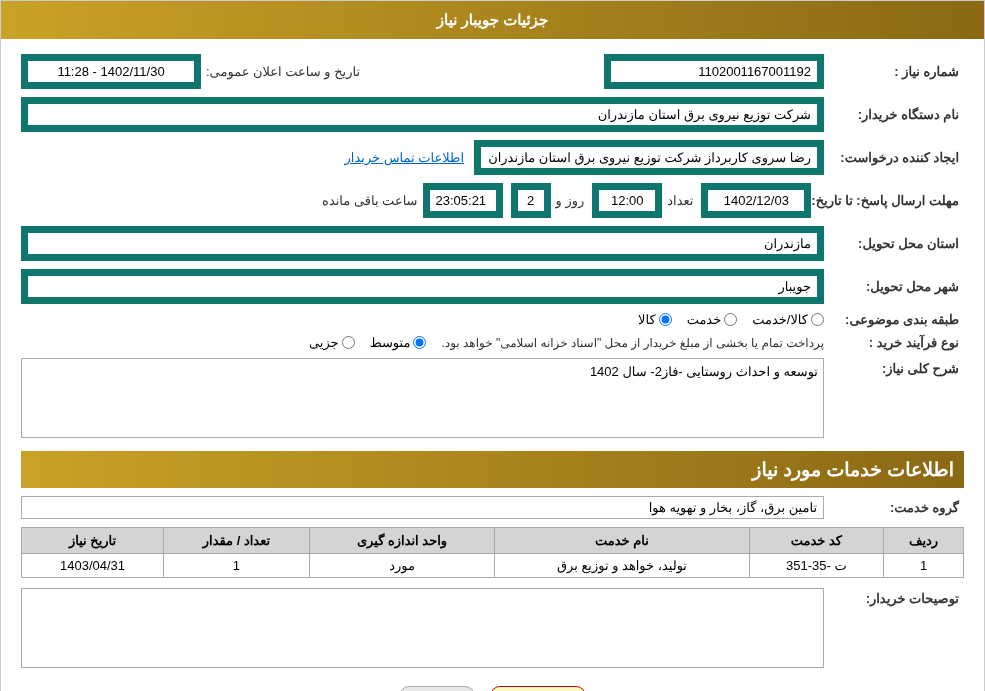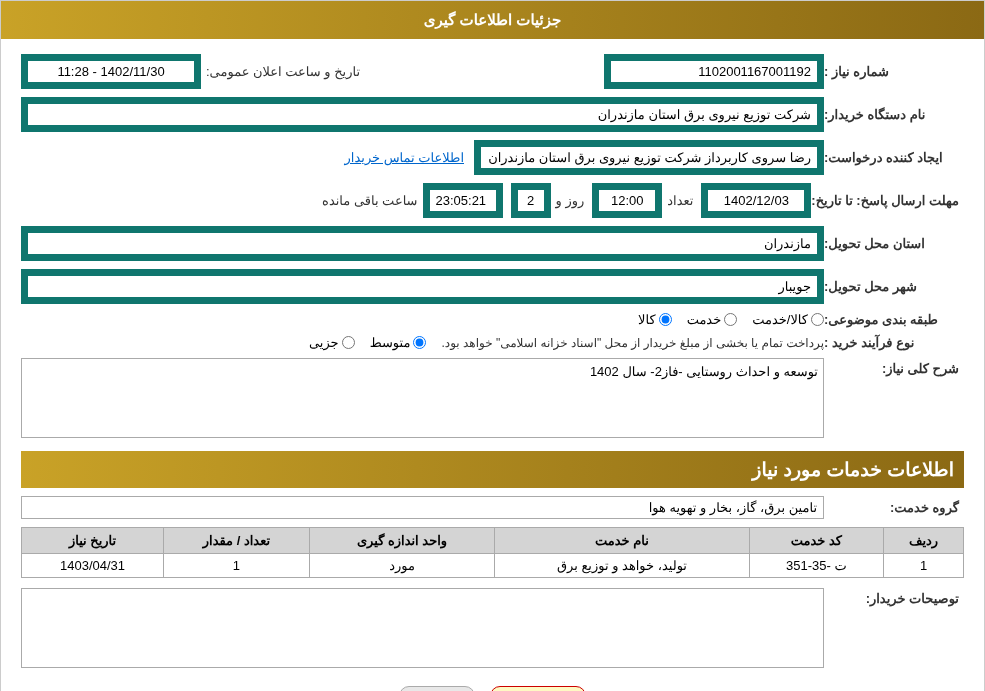--- a/index.html
+++ b/index.html
@@ -30,21 +30,21 @@
       display: flex;
       align-items: center;
       margin-bottom: 8px;
       flex-direction: row;
     }
     .label {
       color: #333;
       font-weight: bold;
       white-space: nowrap;
       min-width: 140px;
-      text-align: left;
+      text-align: right;
       padding-right: 5px;
     }
     .value-box {
       border: 7px solid #0f766e;
       background: #fff;
       padding: 3px 6px;
       min-height: 22px;
       min-width: 200px;
       direction: rtl;
     }
@@ -158,21 +158,21 @@
       padding: 3px 6px;
       min-height: 22px;
     }
   </style>
 </head>
 <body>
 
 <div class="page-wrapper">
 
   <div class="header-bar">
-    <span>جزئیات اطلاعات گیری</span>
+    <span>جزئیات جویبار نیاز</span>
   </div>
 
   <div class="content">
 
     <div class="form-row">
       <span class="label">شماره نیاز :</span>
       <div class="value-box" style="min-width:220px;">1102001167001192</div>
       <span style="flex:1;"></span>
       <span class="small-label" style="margin-left:5px;">تاریخ و ساعت اعلان عمومی:</span>
       <div class="value-box" style="min-width:180px;text-align:center;">1402/11/30 - 11:28</div>

